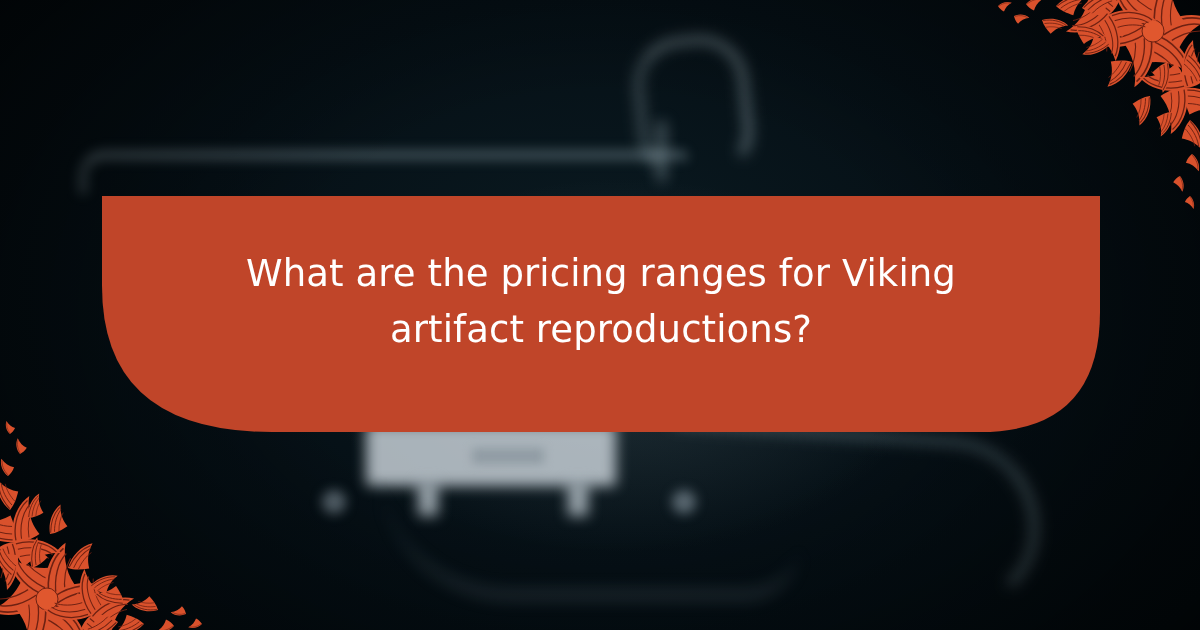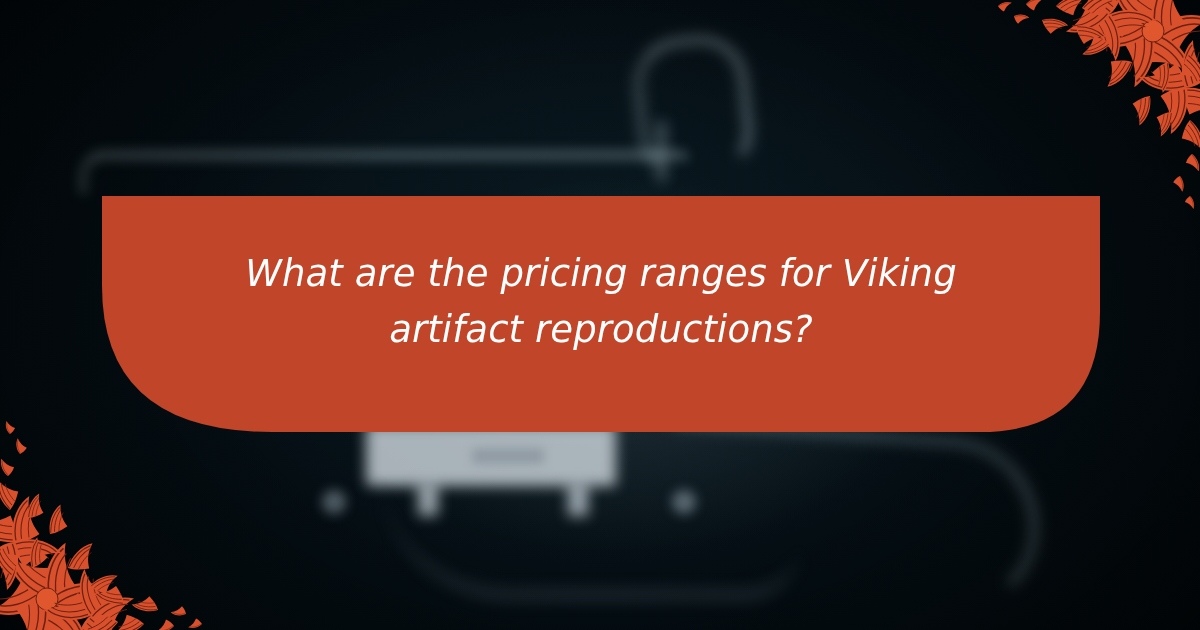--- a/index.html
+++ b/index.html
@@ -177,21 +177,20 @@
     position: absolute;
     left: 102px;
     top: 196px;
     width: 998px;
     height: 212px;
     display: flex;
     align-items: center;
     justify-content: center;
     padding: 0 120px;
     box-sizing: border-box;
-    font-style: italic;
   }
   .banner-text h1 {
     margin: 0;
     color: #ffffff;
     font-family: "DejaVu Sans", sans-serif;
     font-size: 37px;
     font-weight: 400;
     line-height: 1.52;
     text-align: center;
     letter-spacing: 0.1px;

